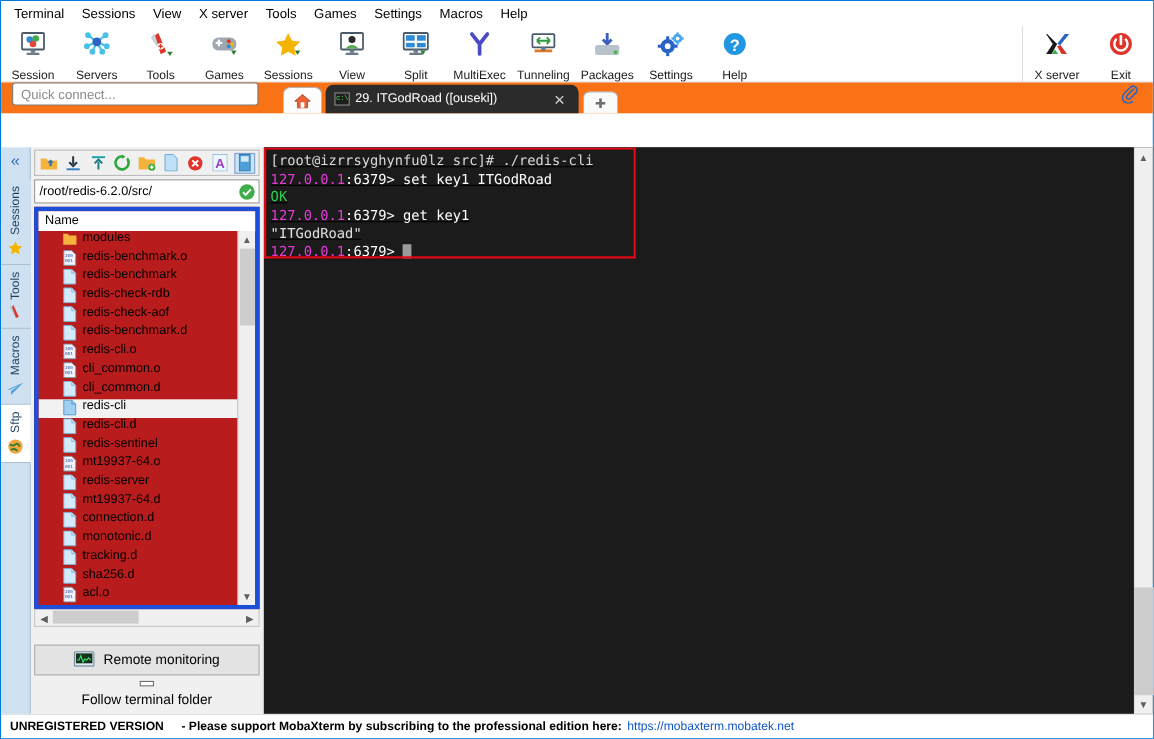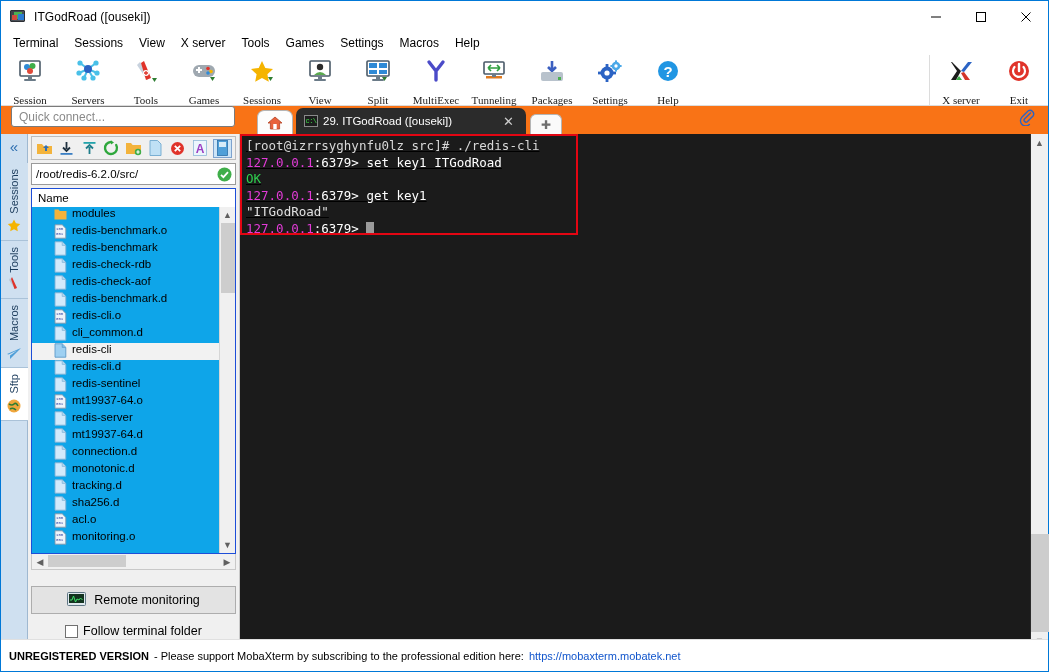--- a/index.html
+++ b/index.html
@@ -54,21 +54,21 @@
     height: 53px; background:#ffffff;
     border-bottom: 1px solid #dcdcdc;
     display:flex; align-items:flex-start; padding-top:2px;
     position: relative;
   }
   .tb-btn {
     width: 58px; display:flex; flex-direction:column; align-items:center;
     padding-top:3px;
   }
   .tb-ico { width:30px; height:28px; position:relative; }
-  .tb-lbl { font-size:11px; color:#1b1b1b; margin-top:8px; white-space:nowrap;font-family:Liberation Serif, serif; }
+  .tb-lbl { font-size:11px; color:#1b1b1b; margin-top:8px; white-space:nowrap; }
   .tb-right { margin-left:auto; display:flex; border-left:1px solid #dcdcdc; padding-left:2px;}
 
   
   .row2 { height: 28px; display:flex; background:#f97316; position:relative;}
   .qc {
     margin-left: 10px; width: 224px; height:21px;
     border:1px solid #7a7a7a; border-radius:3px; background:#fff;
     display:flex; align-items:center; padding-left:7px;
     font-size:12px; color:#8a8a8a; font-style:normal;
   }
@@ -133,21 +133,21 @@
   }
   .sti { width:20px; height:19px; position:relative; display:flex; align-items:center; justify-content:center;}
   .sti.sel { background:#cce4f7; border:1px solid #7da2ce; }
   .pathbar {
     height:22px; margin:3px 3px 0 3px; border:1px solid #9a9a9a; background:#fff;
     display:flex; align-items:center; padding-left:4px; font-size:11.5px; color:#000;
   }
   .path-ok { margin-left:auto; margin-right:3px; width:15px; height:15px; }
 
   .filelist {
-    flex:1; margin:3px 3px 0 3px; background:#0ea5e9; border:1px solid #1d4ed8;
+    flex:1; margin:3px 3px 0 3px; background:#b91c1c; border:4px solid #1d4ed8;
     display:flex; flex-direction:column; min-height:0; position:relative;
   }
   .fl-head {
     height:18px; font-size:11.5px; color:#000; padding-left:6px;
     display:flex; align-items:center; background:#fff;
   }
   .fl-scroll { flex:1; overflow:hidden; position:relative; }
   .fl-rows { position:absolute; left:0; top:0; right:16px; }
   .fl-row {
     height:17px; display:flex; align-items:flex-start; padding-left:22px; font-size:11.5px; color:#000;
@@ -168,21 +168,21 @@
   .hsb-thumb { position:absolute; left:16px; top:1px; width:78px; height:12px; background:#cdcdcd; }
 
   .rm-btn {
     margin:16px 3px 0 3px; height:28px; background:#e3e3e3; border:1px solid #adadad;
     display:flex; align-items:center; justify-content:center; gap:8px;
     font-size:12.5px; color:#000;
   }
   .rm-ico { width:19px; height:16px; position:relative; }
   .follow {
     margin:5px 3px 6px 3px; height:24px; display:flex; align-items:center; gap:5px;
-    justify-content:center; font-size:12.5px; color:#000;
+    justify-content:center; font-size:12.5px; color:#000;flex-direction:column;
   }
   .cb { width:13px; height:13px; border:1px solid #707070; background:#fff; }
 
   
   .term-wrap { flex:1; position:relative; background:#1b1b1b; display:flex; }
   .term {
     flex:1; background:#1b1b1b; position:relative; overflow:hidden;text-decoration:underline;
   }
   .term-red-box {
     position:absolute; left:0px; top:0px; width:338px; height:101px;
@@ -200,59 +200,32 @@
   .c-val { color:#e0e0e0; }
   .cursor { display:inline-block; width:8px; height:13px; background:#9a9a9a; vertical-align:-2px; }
 
   .tsb { width:18px; background:#f0f0f0; border-left:1px solid #2b2b2b; position:relative; }
   .tsb-arrow { height:17px; display:flex; align-items:center; justify-content:center; color:#606060; font-size:9px;}
   .tsb-arrow.bot { position:absolute; bottom:0; left:0; right:0; }
   .tsb-thumb { position:absolute; left:0; width:18px; background:#cdcdcd; top:400px; bottom:17px; }
 
   
   .statusbar {
-    position:absolute; left:0; right:0; bottom:0; height:32px;
+    position:absolute; left:0; right:0; bottom:0; height:22px;
     background:#ffffff; display:flex; align-items:center; padding-left:8px;
     font-size:11px; color:#000; border-top:1px solid #e0e0e0;
   }
   .sb-strong { font-weight:bold; font-size:11px; }
   .sb-link { color:#1155cc; margin-left:5px; }
 </style>
 </head>
 <body>
 
 <div class="app">
 
-  <div class="titlebar">
-    <div class="title-icon">
-      <div class="scr"></div>
-        <div class="g"></div>
-        <div class="b"></div>
-        <div class="r"></div>
-    </div>
-    <div class="title-text">ITGodRoad ([ouseki])</div>
-    <div class="wincontrols">
-      <div class="wc">
-        <svg width="12" height="12">
-            <line x1="1" y1="6" x2="11" y2="6" stroke="#000" stroke-width="1"></line>
-          </svg>
-      </div>
-      <div class="wc">
-        <svg width="12" height="12">
-            <rect x="1.5" y="1.5" width="9" height="9" fill="none" stroke="#000" stroke-width="1"></rect>
-          </svg>
-      </div>
-      <div class="wc">
-        <svg width="12" height="12">
-            <line x1="1.5" y1="1.5" x2="10.5" y2="10.5" stroke="#000" stroke-width="1"></line>
-            <line x1="10.5" y1="1.5" x2="1.5" y2="10.5" stroke="#000" stroke-width="1"></line>
-          </svg>
-      </div>
-    </div>
-  </div>
 
   <div class="menubar">
     <div class="menu-item">Terminal</div>
     <div class="menu-item">Sessions</div>
     <div class="menu-item">View</div>
     <div class="menu-item">X server</div>
     <div class="menu-item">Tools</div>
     <div class="menu-item">Games</div>
     <div class="menu-item">Settings</div>
     <div class="menu-item">Macros</div>
@@ -645,20 +618,28 @@
               <div class="fl-row">
                 <span class="fl-ico"><svg width="13" height="15" viewBox="0 0 13 15">
                     <path d="M1 0.8 h7.2 l3.6 3.6 v9.8 h-10.8 z" fill="#eef4fa" stroke="#8096ab" stroke-width="0.9"></path>
                     <text x="2" y="6.4" font-family="Liberation Mono, monospace" font-size="4" fill="#2b3fa0">100</text>
                     <text x="2" y="11" font-family="Liberation Mono, monospace" font-size="4" fill="#2b3fa0">001</text>
                   </svg></span>
                 <span>redis-cli.o</span>
               </div>
               <div class="fl-row">
                 <span class="fl-ico"><svg width="13" height="15" viewBox="0 0 13 15">
+                    <path d="M1 0.8 h7.2 l3.6 3.6 v9.8 h-10.8 z" fill="#eef4fa" stroke="#8096ab" stroke-width="0.9"></path>
+                    <text x="2" y="6.4" font-family="Liberation Mono, monospace" font-size="4" fill="#2b3fa0">100</text>
+                    <text x="2" y="11" font-family="Liberation Mono, monospace" font-size="4" fill="#2b3fa0">001</text>
+                  </svg></span>
+                <span>cli_common.o</span>
+              </div>
+              <div class="fl-row">
+                <span class="fl-ico"><svg width="13" height="15" viewBox="0 0 13 15">
                     <path d="M1 0.8 h7.2 l3.6 3.6 v9.8 h-10.8 z" fill="#d3eafb" stroke="#7fb0d4" stroke-width="0.9"></path>
                     <path d="M8.2 0.8 v3.6 h3.6" fill="#b7d9f0" stroke="#7fb0d4" stroke-width="0.7"></path>
                   </svg></span>
                 <span>cli_common.d</span>
               </div>
               <div class="fl-row sel">
                 <span class="fl-ico"><svg width="13" height="15" viewBox="0 0 13 15">
                     <path d="M1 0.8 h7.2 l3.6 3.6 v9.8 h-10.8 z" fill="#9ed0f2" stroke="#5d9ac8" stroke-width="0.9"></path>
                     <path d="M8.2 0.8 v3.6 h3.6" fill="#7fbde8" stroke="#5d9ac8" stroke-width="0.7"></path>
                   </svg></span>
@@ -784,17 +765,17 @@
       <div class="tsb">
         <div class="tsb-arrow">▲</div>
         <div class="tsb-thumb"></div>
         <div class="tsb-arrow bot">▼</div>
       </div>
     </div>
   </div>
 
   <div class="statusbar">
     <span class="sb-strong">UNREGISTERED VERSION</span>
-    <span style="margin-left:5px;">-  Please support MobaXterm by subscribing to the professional edition here:</span>
+    <span style="margin-left:16px;font-weight:bold;">-  Please support MobaXterm by subscribing to the professional edition here:</span>
     <span class="sb-link">https://mobaxterm.mobatek.net</span>
   </div>
 
 </div>
 
 </body></html>

